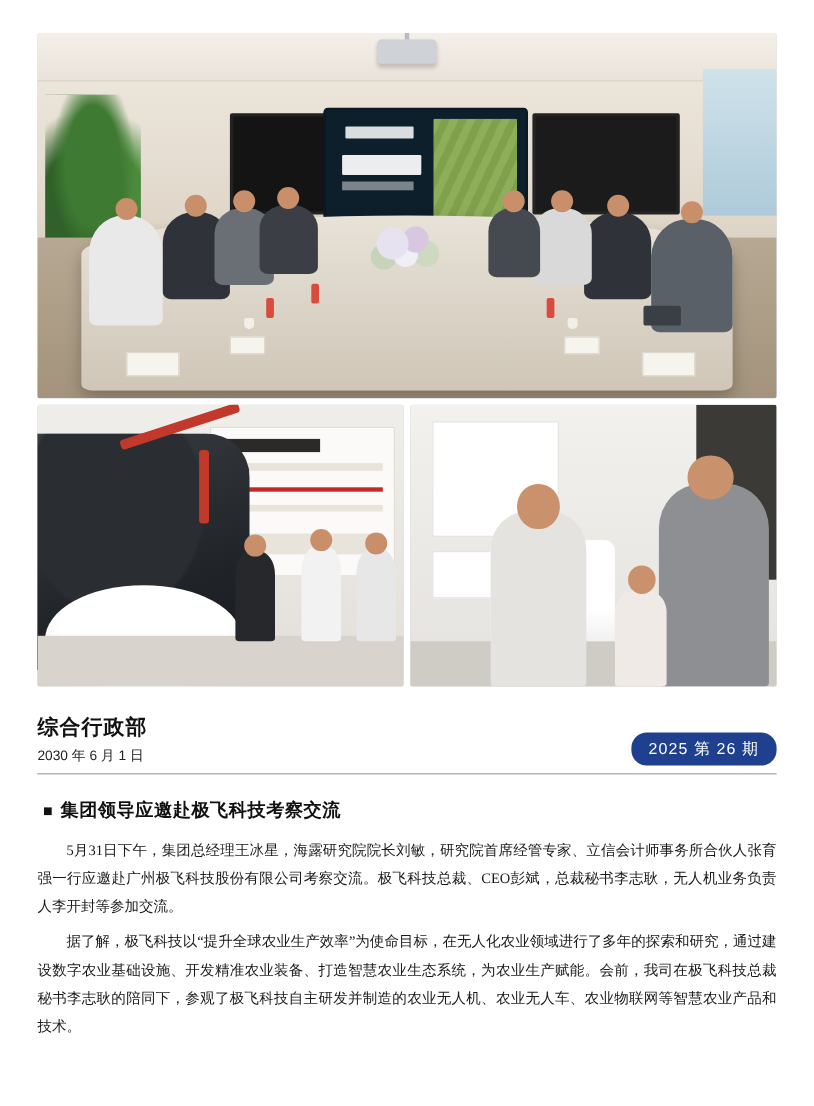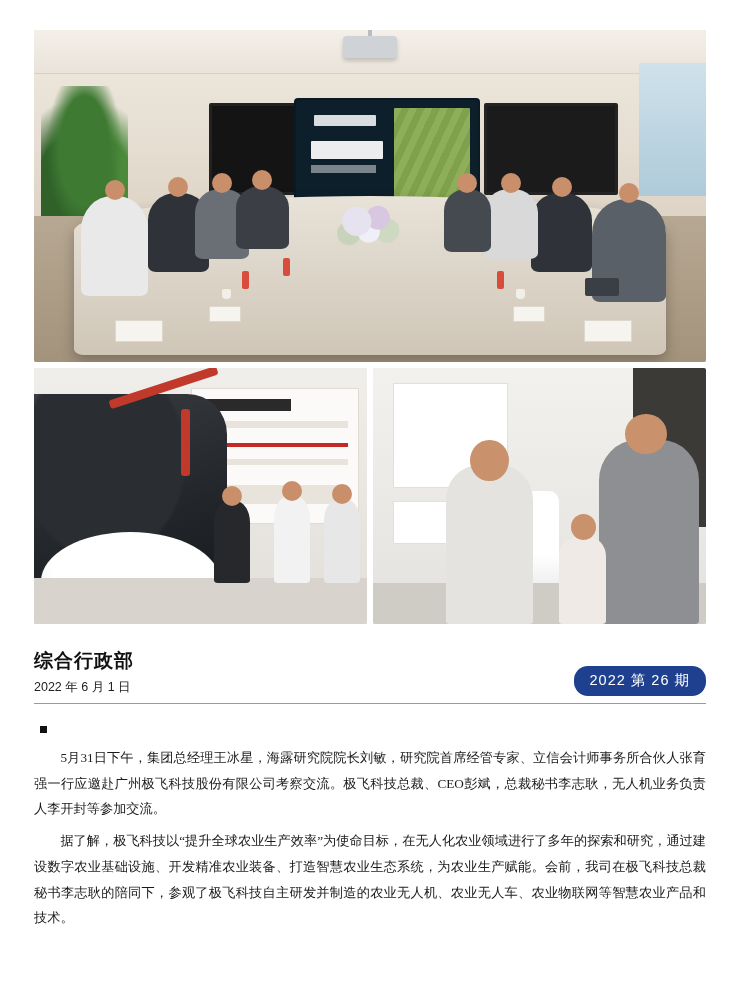--- a/index.html
+++ b/index.html
@@ -361,28 +361,29 @@
       </div>
       <div class="br-person" style="left:56%; bottom:0; width:14%; height:34%; background:#f0eae6;">
         <span class="br-head" style="left:24%; top:-26%; width:54%; height:30%;"></span>
       </div>
     </div>
   </div>
 
   <div class="meta">
     <div>
       <p class="dept">综合行政部</p>
-      <p class="date">2022 年 6 月 1 日</p>
+      <p class="date">2030 年 6 月 1 日</p>
     </div>
     <div>
-      <span class="issue">2022  第 26 期</span>
+      <span class="issue">2025  第 26 期</span>
     </div>
   </div>
   <div class="rule"></div>
 
   <div class="headline">
     <span class="bullet"></span>
+    <span class="headline-text">集团领导应邀赴极飞科技考察交流</span>
   </div>
 
   <p class="para">5月31日下午，集团总经理王冰星，海露研究院院长刘敏，研究院首席经管专家、立信会计师事务所合伙人张育强一行应邀赴广州极飞科技股份有限公司考察交流。极飞科技总裁、CEO彭斌，总裁秘书李志耿，无人机业务负责人李开封等参加交流。</p>
   <p class="para">据了解，极飞科技以“提升全球农业生产效率”为使命目标，在无人化农业领域进行了多年的探索和研究，通过建设数字农业基础设施、开发精准农业装备、打造智慧农业生态系统，为农业生产赋能。会前，我司在极飞科技总裁秘书李志耿的陪同下，参观了极飞科技自主研发并制造的农业无人机、农业无人车、农业物联网等智慧农业产品和技术。</p>
 
 </div>
 
 </body></html>

